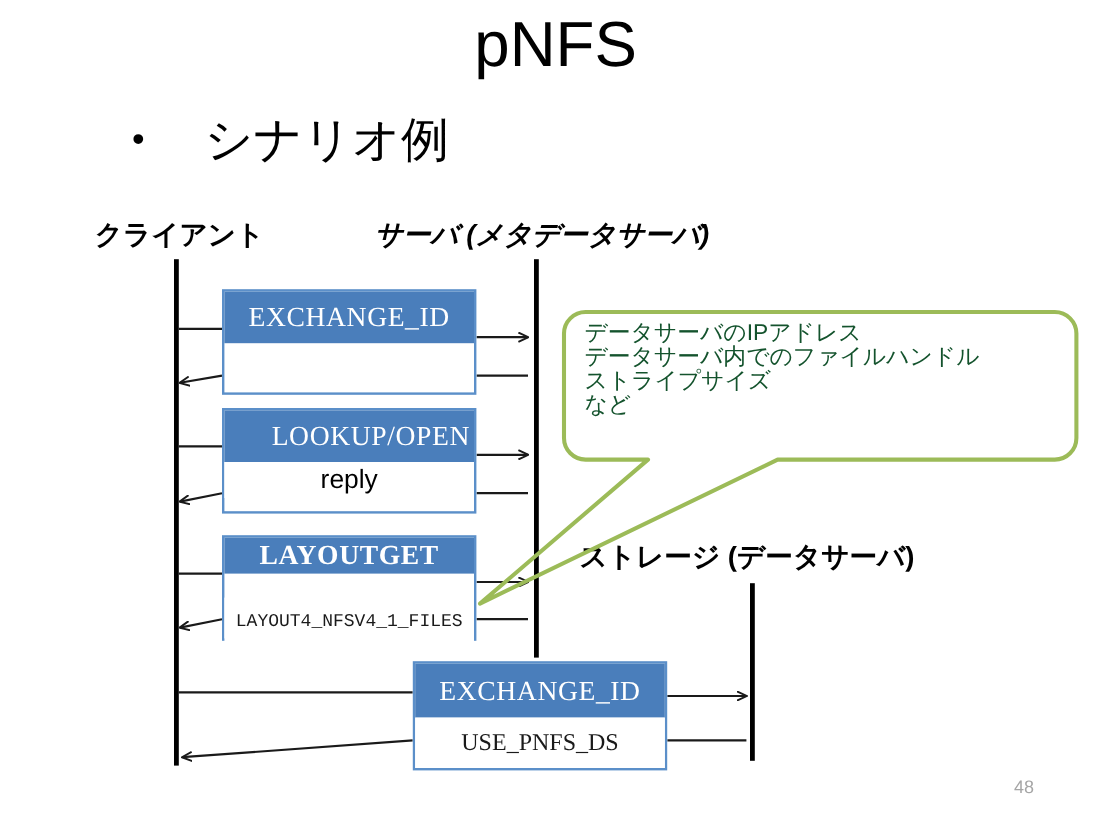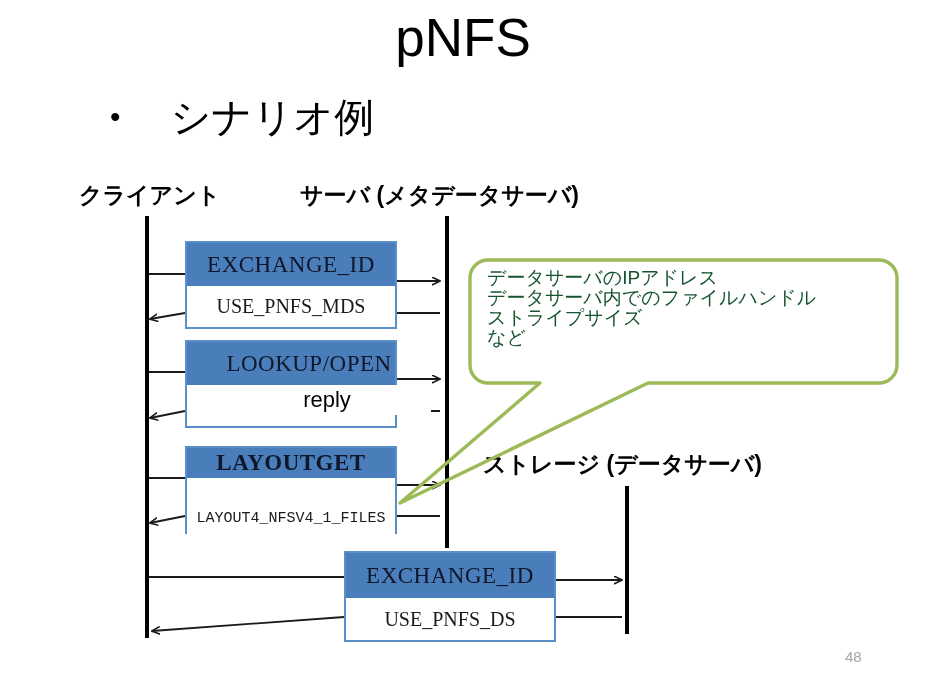--- a/index.html
+++ b/index.html
@@ -59,21 +59,21 @@
   .actor-label {
     position: absolute;
     font-family: "Liberation Sans", sans-serif;
     font-size: 23px;
     line-height: 28px;
     font-weight: 700;
     color: #000000;
     white-space: nowrap;
   }
   .actor-client  { left: 79px;  top: 181px; }
-  .actor-server  { left: 300px; top: 181px; }
+  .actor-server  { left: 312px; top: 181px; font-style: italic; }
   .actor-storage { left: 483px; top: 450px; }
 
   
   .lifeline {
     position: absolute;
     width: 4px;
     background: #000000;
   }
   .lifeline-client  { left: 145px; top: 216px; height: 422px; }
   .lifeline-server  { left: 445px; top: 216px; height: 332px; }
@@ -82,21 +82,21 @@
   
   .msg-box {
     position: absolute;
     box-sizing: border-box;
     border: 2px solid #5b8fc9;
     background: #ffffff;
   }
   .msg-head {
     box-sizing: border-box;
     background: #4a7ebb;
-    color: #0f172a;
+    color: #ffffff;
     font-family: "Liberation Serif", serif;
     font-size: 23px;
     display: flex;
     align-items: center;
     justify-content: center;
     letter-spacing: 0.5px;
   }
   .msg-body {
     box-sizing: border-box;
     background: #ffffff;
@@ -118,21 +118,21 @@
     font-size: 15px;
     letter-spacing: 0px;
   }
 
   .box-1 { left: 185px; top: 241px; width: 212px; height: 88px; }
   .box-1 .msg-head { width: 100%; height: 43px; }
   .box-1 .msg-body { width: 100%; height: 41px; }
 
   .box-2 { left: 185px; top: 340px; width: 212px; height: 88px; }
   .box-2 .msg-head { width: 100%; height: 43px; padding-left: 36px; }
-  .box-2 .msg-body { width: 100%; height: 30px; margin-left: 36px; }
+  .box-2 .msg-body { width: 100%; height: 30px; }
 
   .box-3 { left: 185px; top: 446px; width: 212px; height: 88px; }
   .box-3 .msg-head { width: 100%; height: 30px; font-weight: bold; }
   .box-3 .msg-body { width: 100%; height: 41px; margin-top: 20px; }
 
   .box-4 { left: 344px; top: 551px; width: 212px; height: 91px; }
   .box-4 .msg-head { width: 100%; height: 45px; }
   .box-4 .msg-body { width: 100%; height: 42px; }
 
   
@@ -211,21 +211,20 @@
     <line x1="185" y1="516" x2="150" y2="523" stroke="#1a1a1a" stroke-width="1.8" marker-end="url(#ah)"></line>
 
     <line x1="149" y1="577" x2="344" y2="577" stroke="#1a1a1a" stroke-width="1.8"></line>
     <line x1="556" y1="580" x2="622" y2="580" stroke="#1a1a1a" stroke-width="1.8" marker-end="url(#ah)"></line>
     <line x1="556" y1="617" x2="622" y2="617" stroke="#1a1a1a" stroke-width="1.8"></line>
     <line x1="344" y1="617" x2="152" y2="631" stroke="#1a1a1a" stroke-width="1.8" marker-end="url(#ah)"></line>
   </svg>
 
   <div class="msg-box box-1">
     <div class="msg-head">EXCHANGE_ID</div>
-    <div class="msg-body">USE_PNFS_MDS</div>
   </div>
 
   <div class="msg-box box-2">
     <div class="msg-head">LOOKUP/OPEN</div>
     <div class="msg-body sans">reply</div>
   </div>
 
   <div class="msg-box box-3">
     <div class="msg-head">LAYOUTGET</div>
     <div class="msg-body mono-small">LAYOUT4_NFSV4_1_FILES</div>

